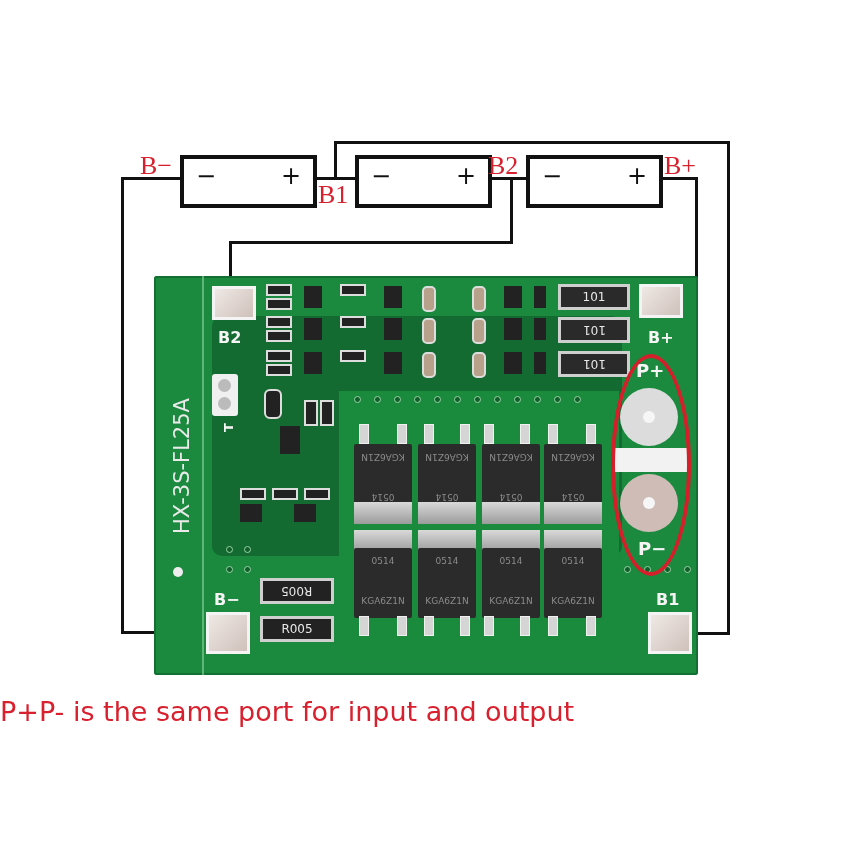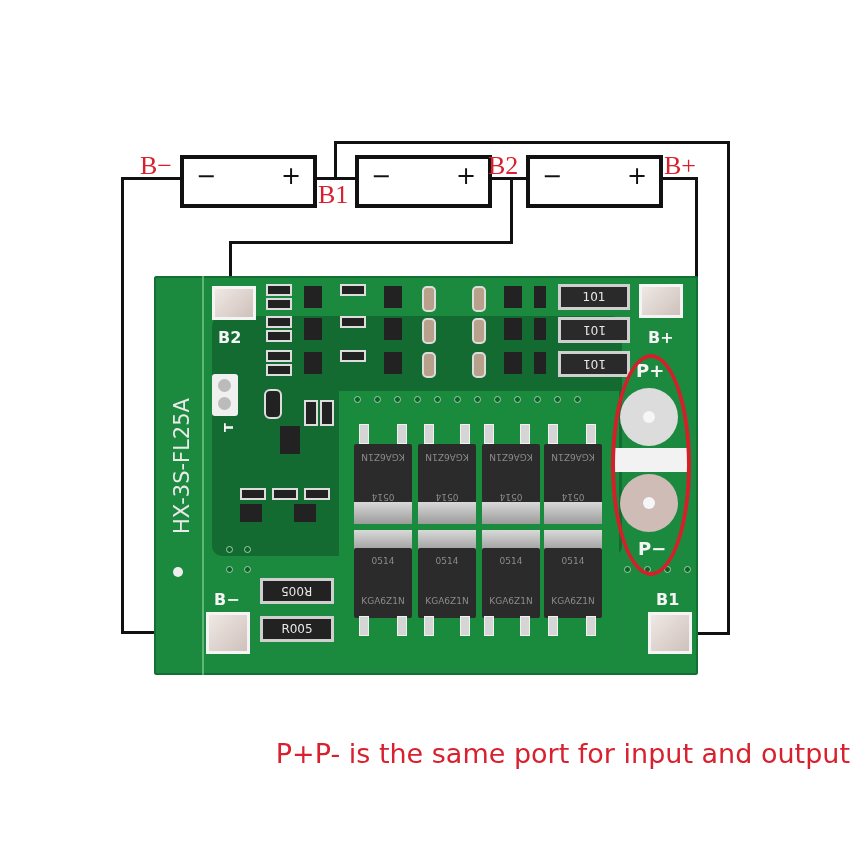--- a/index.html
+++ b/index.html
@@ -16,21 +16,21 @@
   .pcb-label{position:absolute;color:#f4f4f4;font-family:"DejaVu Sans",sans-serif;font-weight:bold;font-size:16px;}
   .silk{position:absolute;color:#eaeaea;font-family:"DejaVu Sans Mono",monospace;}
   .resistor{position:absolute;background:#2a2a2a;border:3px solid #cfcfcf;box-sizing:border-box;color:#e8e8e8;font-family:"DejaVu Sans",sans-serif;font-size:12px;text-align:center;}
   .mosfet{position:absolute;width:58px;height:70px;background:#2b2b2b;border-radius:2px;}
   .tab{position:absolute;width:58px;height:22px;background:linear-gradient(#d9d9d9,#9b9b9b);}
   .mosfet .mark{position:absolute;left:0;right:0;color:#8b8b8b;font-size:9px;text-align:center;font-family:"DejaVu Sans",sans-serif;}
   .leg{position:absolute;width:8px;height:18px;background:#d5d5d5;border:1px solid #f0f0f0;}
   .smd{position:absolute;background:#222;}
   .dot{position:absolute;width:5px;height:5px;border-radius:50%;background:#0f5f2a;border:1px solid #9bd3a8;}
   .ellipse{position:absolute;left:611px;top:354px;width:80px;height:222px;border:4px solid #d51f2a;border-radius:50%;box-sizing:border-box;}
-  .caption{position:absolute;left:0;width:850px;top:696px;text-align:right;color:#d8202e;font-family:"DejaVu Sans",sans-serif;font-size:27px;margin-top:42px;}
+  .caption{position:absolute;left:0;width:850px;top:696px;text-align:left;color:#d8202e;font-family:"DejaVu Sans",sans-serif;font-size:27px;}
 </style>
 </head>
 <body>
 
 <div>
 
   <div class="wire" style="left:121px;top:177px;width:62px;height:3px;"></div>
   <div class="wire" style="left:121px;top:177px;width:3px;height:456px;"></div>
   <div class="wire" style="left:121px;top:631px;width:110px;height:3px;"></div>
 

